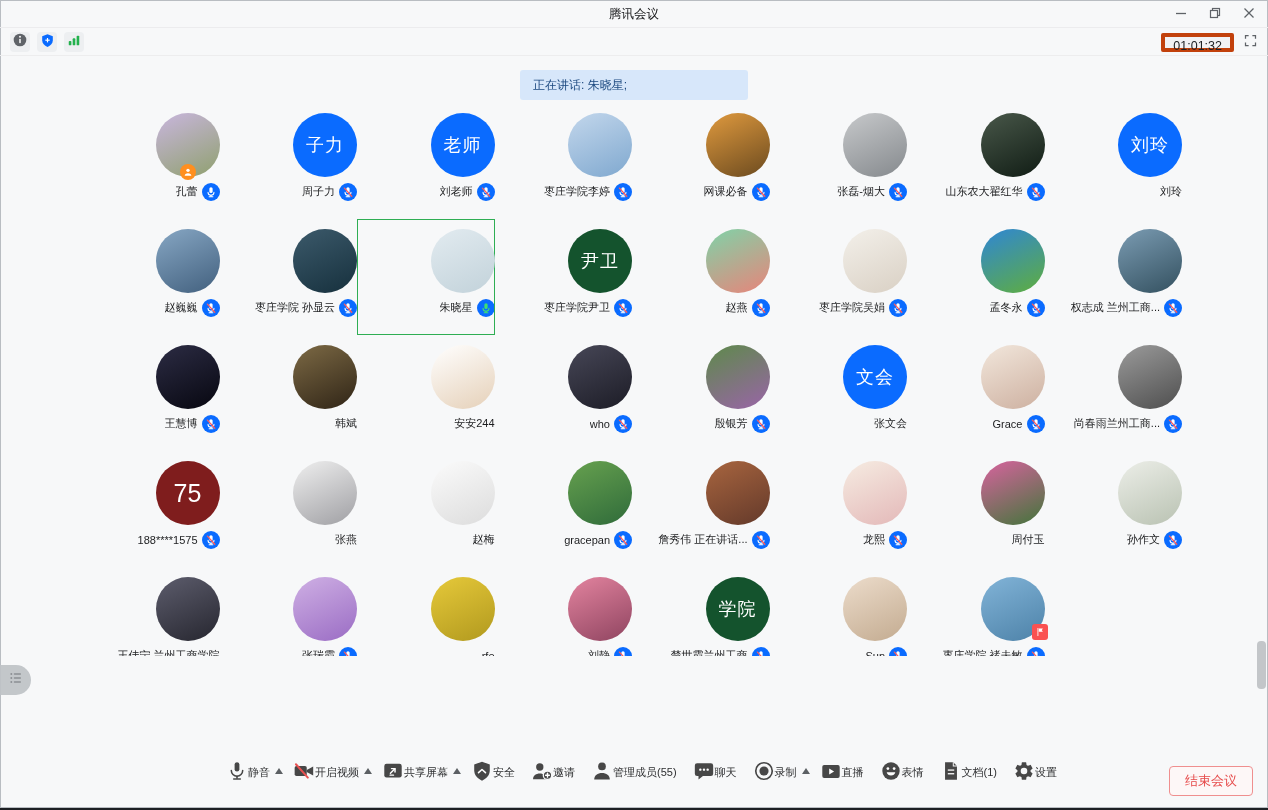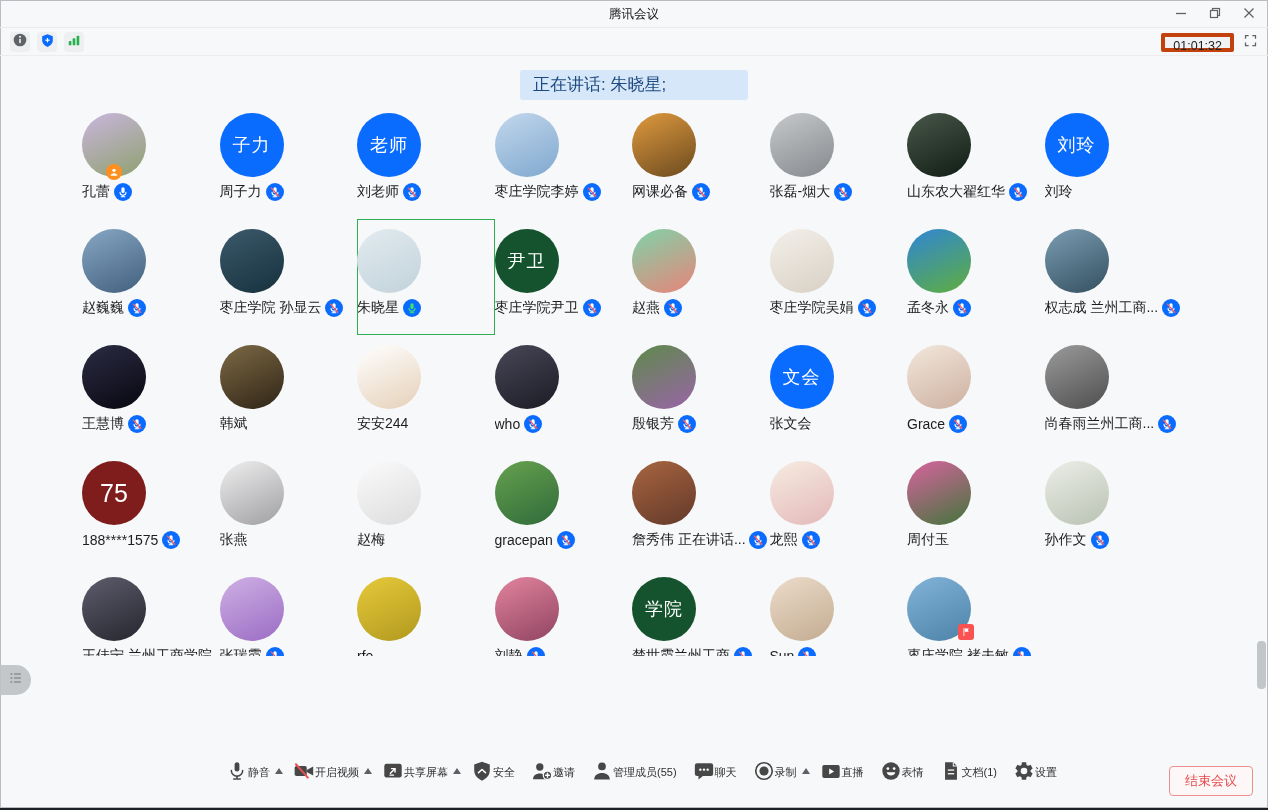--- a/index.html
+++ b/index.html
@@ -16,35 +16,35 @@
   
   .subbar{ position:absolute; top:29px; left:0; right:0; height:27px; border-bottom:1px solid #ededee;
            display:flex; align-items:center; }
   .subleft{ display:flex; gap:7px; margin-left:10px; }
   .chip{ width:20px; height:20px; border-radius:4px; background:#edeff1; display:flex; align-items:center; justify-content:center; }
   .subright{ margin-left:auto; margin-right:10px; display:flex; align-items:center; gap:9px; }
   .timer{ border:4px solid #c2410c; background:#f1f2f4; border-radius:2px; padding:1px 8px;
           font-size:12.5px; color:#202326; height:19px; line-height:16px; }
   
   .banner{ position:absolute; top:70px; left:50%; transform:translateX(-50%); width:228px; height:30px;
-           background:#d7e7fa; border-radius:3px; font-size:17px; color:#1d4a80; line-height:30px; padding-left:13px; }
+           background:#d7e7fa; border-radius:3px; font-size:12px; color:#1d4a80; line-height:30px; padding-left:13px; }
   
   .grid{ position:absolute; left:82px; top:103px; width:1100px; height:553px; overflow:hidden;
          display:flex; flex-wrap:wrap; align-content:flex-start; }
-  .tile{ width:137.5px; height:116px; padding-top:10px; display:flex; flex-direction:column; align-items:flex-start; }
+  .tile{ width:137.5px; height:116px; padding-top:10px; display:flex; flex-direction:column; align-items:flex-end; }
   .tile.selected{ outline:1px solid #2fae54; outline-offset:-1px; }
   .avatarwrap{ position:relative; width:64px; height:64px; }
   .avatar{ width:64px; height:64px; border-radius:50%; display:flex; align-items:center; justify-content:center;
            color:#fff; font-size:18px; letter-spacing:1px; overflow:hidden; }
   .avatar.big{ font-size:25px; letter-spacing:0; }
   .badge{ position:absolute; width:16px; height:16px; border-radius:50%; display:flex; align-items:center; justify-content:center; }
   .badge.host{ background:#ff8f1f; left:50%; transform:translateX(-50%); bottom:-3px; }
   .badge.doc{ background:#fa5151; border-radius:3px; right:-3px; bottom:1px; }
   .nameline{ margin-top:5px; height:19px; display:flex; align-items:center; gap:4px; max-width:135px; }
-  .pname{ font-size:14px; color:#1c1d1f; white-space:nowrap; overflow:hidden; }
+  .pname{ font-size:11px; color:#1c1d1f; white-space:nowrap; overflow:hidden; }
   .mic{ flex:none; width:18px; height:18px; border-radius:50%; background:#0a6bff;
         display:inline-flex; align-items:center; justify-content:center; }
   
   .membertab{ position:absolute; left:0; top:665px; width:31px; height:30px; background:#bfc3c7;
               border-radius:0 16px 16px 0; display:flex; align-items:center; justify-content:center; opacity:.92; }
   .scrollthumb{ position:absolute; right:2px; top:641px; width:9px; height:48px; background:#c3c6c9; border-radius:4px; }
   
   .toolbar{ position:absolute; left:0; right:0; bottom:2px; height:52px; display:flex; align-items:flex-start; padding:5px 0 0 218px; }
   .tool{ display:flex; flex-direction:row; align-items:center; margin:0 8px; cursor:default; }
   .tool .ico{ height:24px; display:flex; align-items:center; justify-content:center; }

